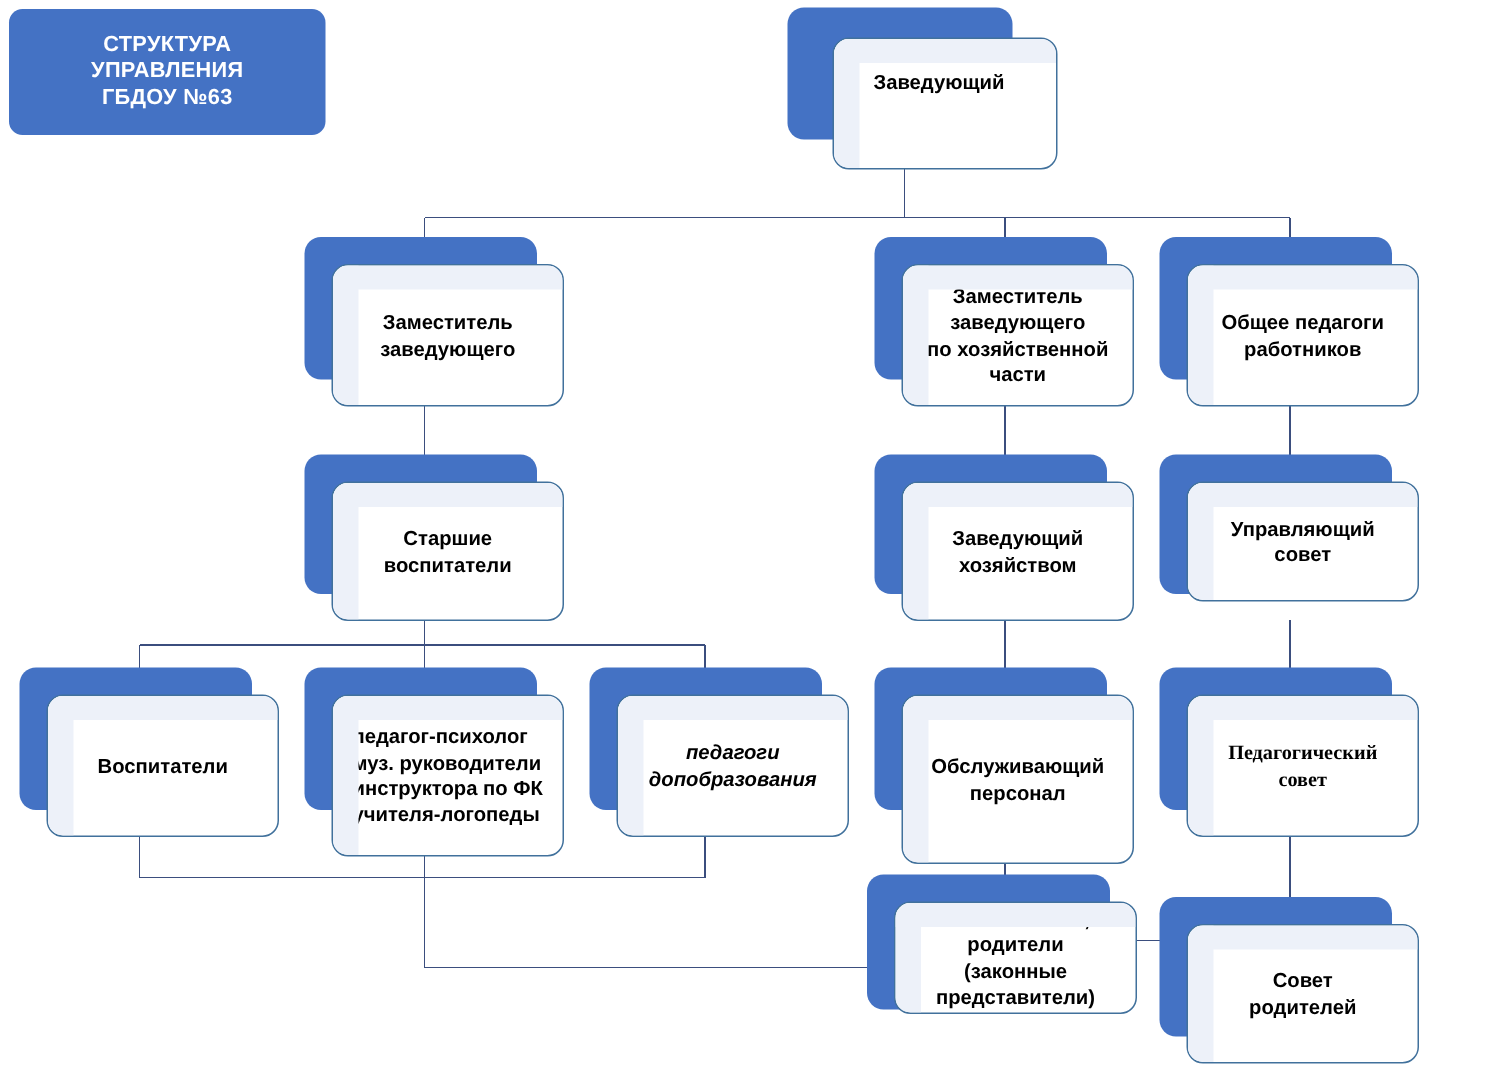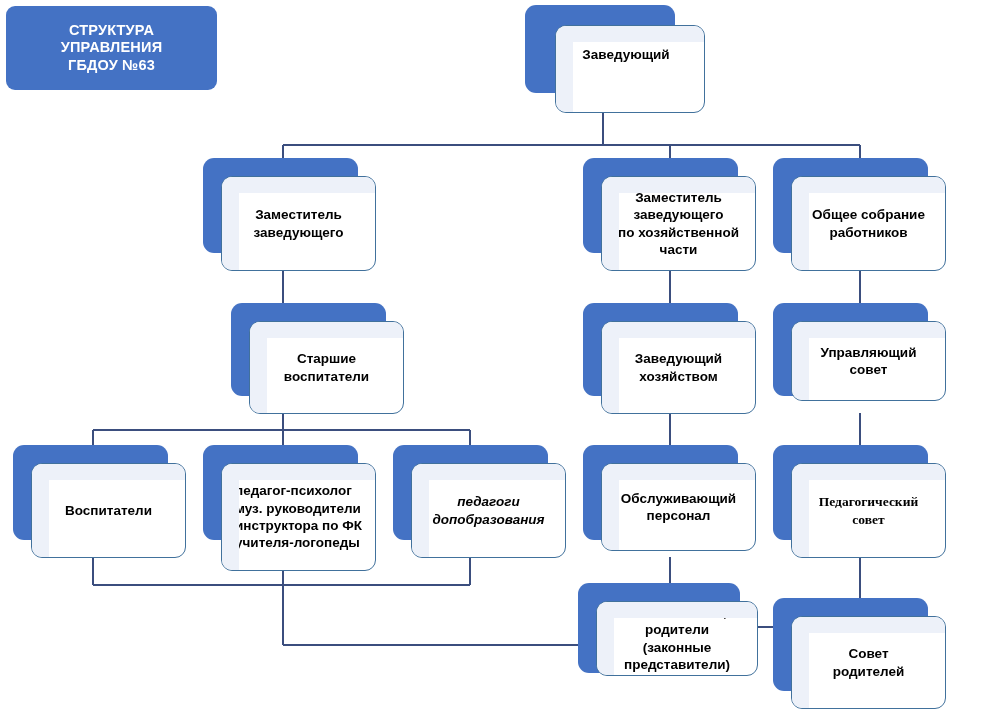--- a/index.html
+++ b/index.html
@@ -203,26 +203,26 @@
 по хозяйственной
 части</div>
     </div>
   </div>
 
   <div class="node" style="left:773px; top:158px; width:173px; height:113px;">
     <div class="plate" style="width:155px; height:95px;"></div>
     <div class="card" style="left:18px; top:18px; width:155px; height:95px;">
       <div class="wash"></div>
       <div class="wash-top"></div>
-      <div class="label">Общее собрание
+      <div class="label">Общее педагоги
 работников</div>
     </div>
   </div>
 
-  <div class="node" style="left:203px; top:303px; width:173px; height:111px;margin-left:28px;">
+  <div class="node" style="left:203px; top:303px; width:173px; height:111px;">
     <div class="plate" style="width:155px; height:93px;"></div>
     <div class="card" style="left:18px; top:18px; width:155px; height:93px;">
       <div class="wash"></div>
       <div class="wash-top"></div>
       <div class="label">Старшие
 воспитатели</div>
     </div>
   </div>
 
   <div class="node" style="left:583px; top:303px; width:173px; height:111px;">
@@ -271,21 +271,21 @@
     <div class="card" style="left:18px; top:18px; width:155px; height:95px;">
       <div class="wash"></div>
       <div class="wash-top"></div>
       <div class="label">педагоги
 допобразования</div>
     </div>
   </div>
 
   <div class="node" style="left:583px; top:445px; width:173px; height:113px;">
     <div class="plate" style="width:155px; height:95px;"></div>
-    <div class="card" style="left:18px; top:18px; width:155px; height:88px;">
+    <div class="card" style="left:18px; top:18px; width:155px; height:113px;">
       <div class="wash"></div>
       <div class="wash-top"></div>
       <div class="label">Обслуживающий
 персонал</div>
     </div>
   </div>
 
   <div class="node" style="left:773px; top:445px; width:173px; height:113px;">
     <div class="plate" style="width:155px; height:95px;"></div>
     <div class="card" style="left:18px; top:18px; width:155px; height:95px;font-family:Liberation Serif, serif;">

